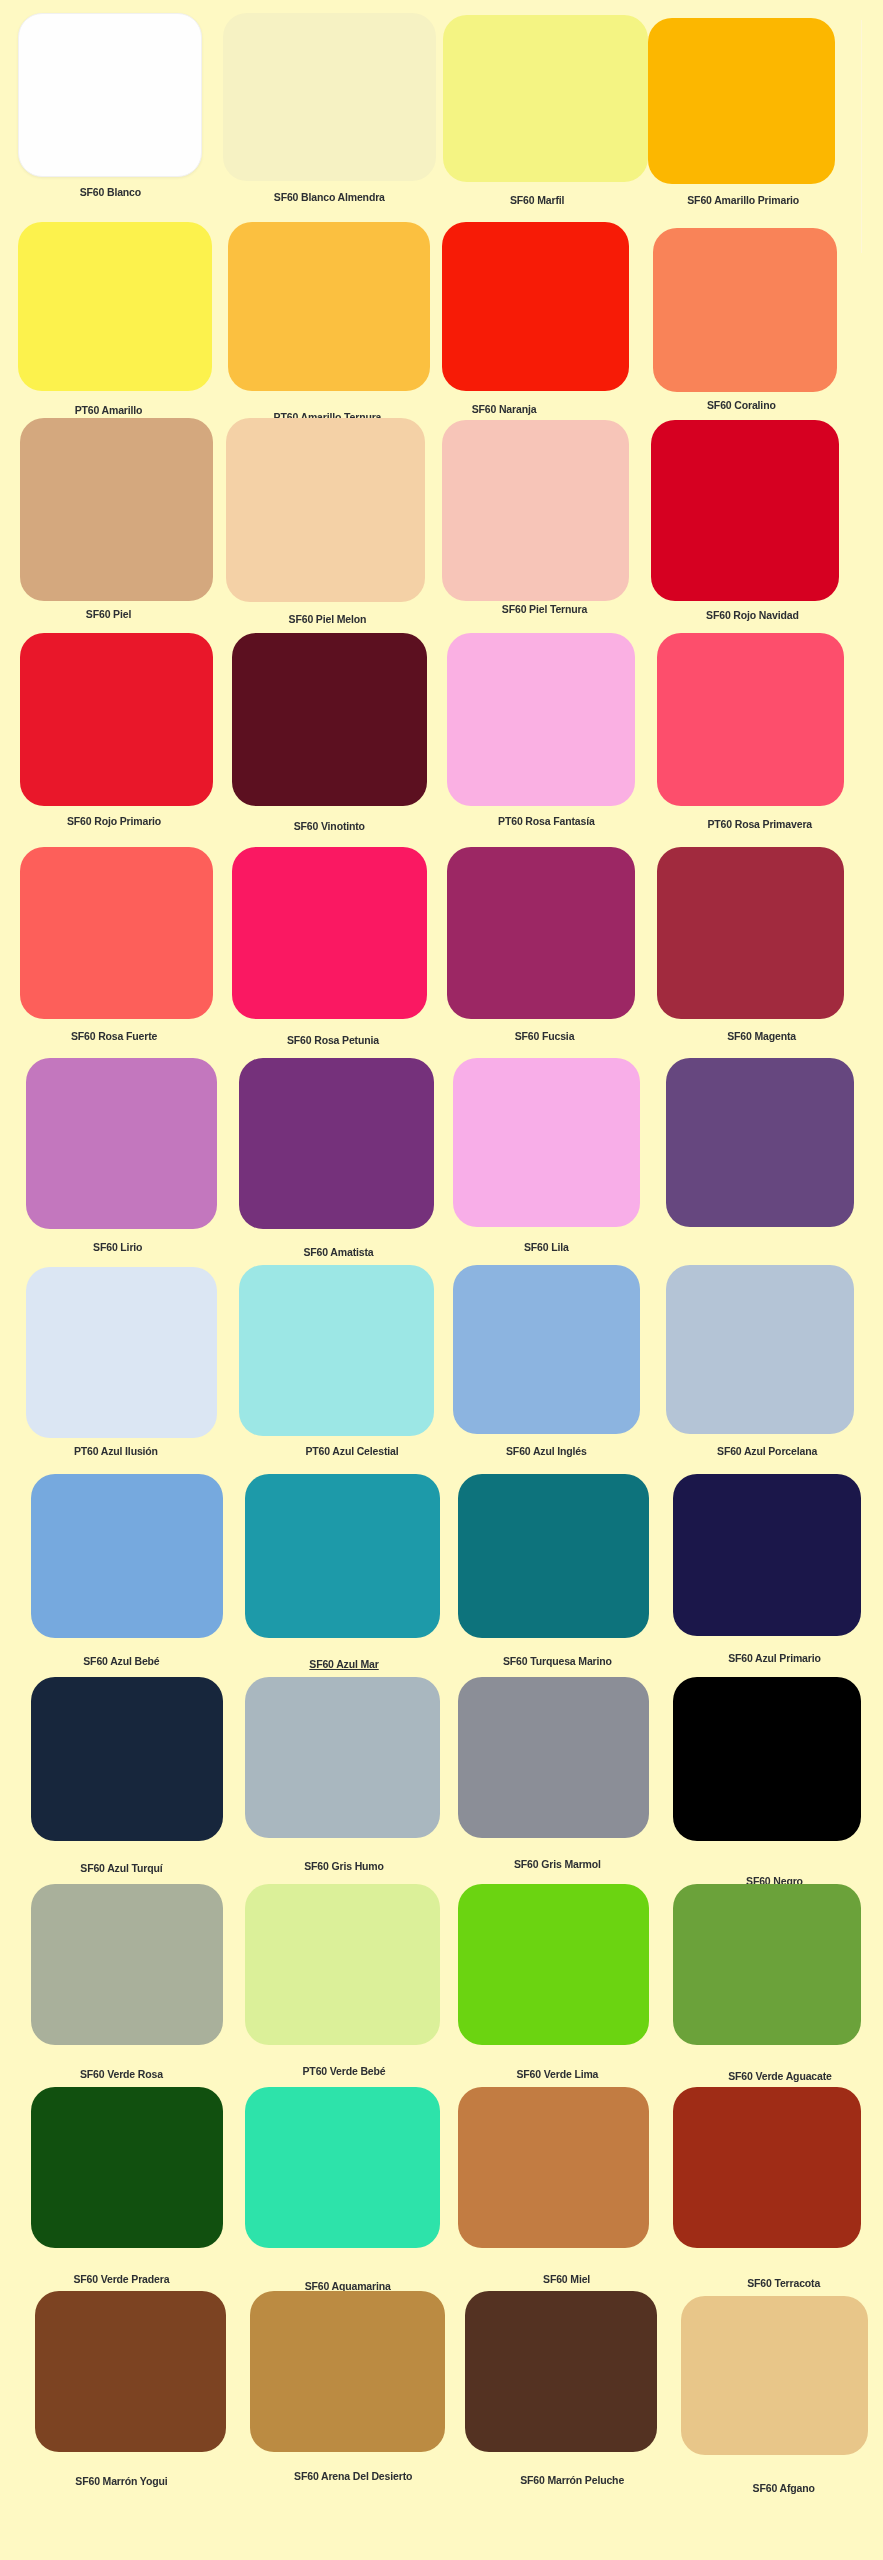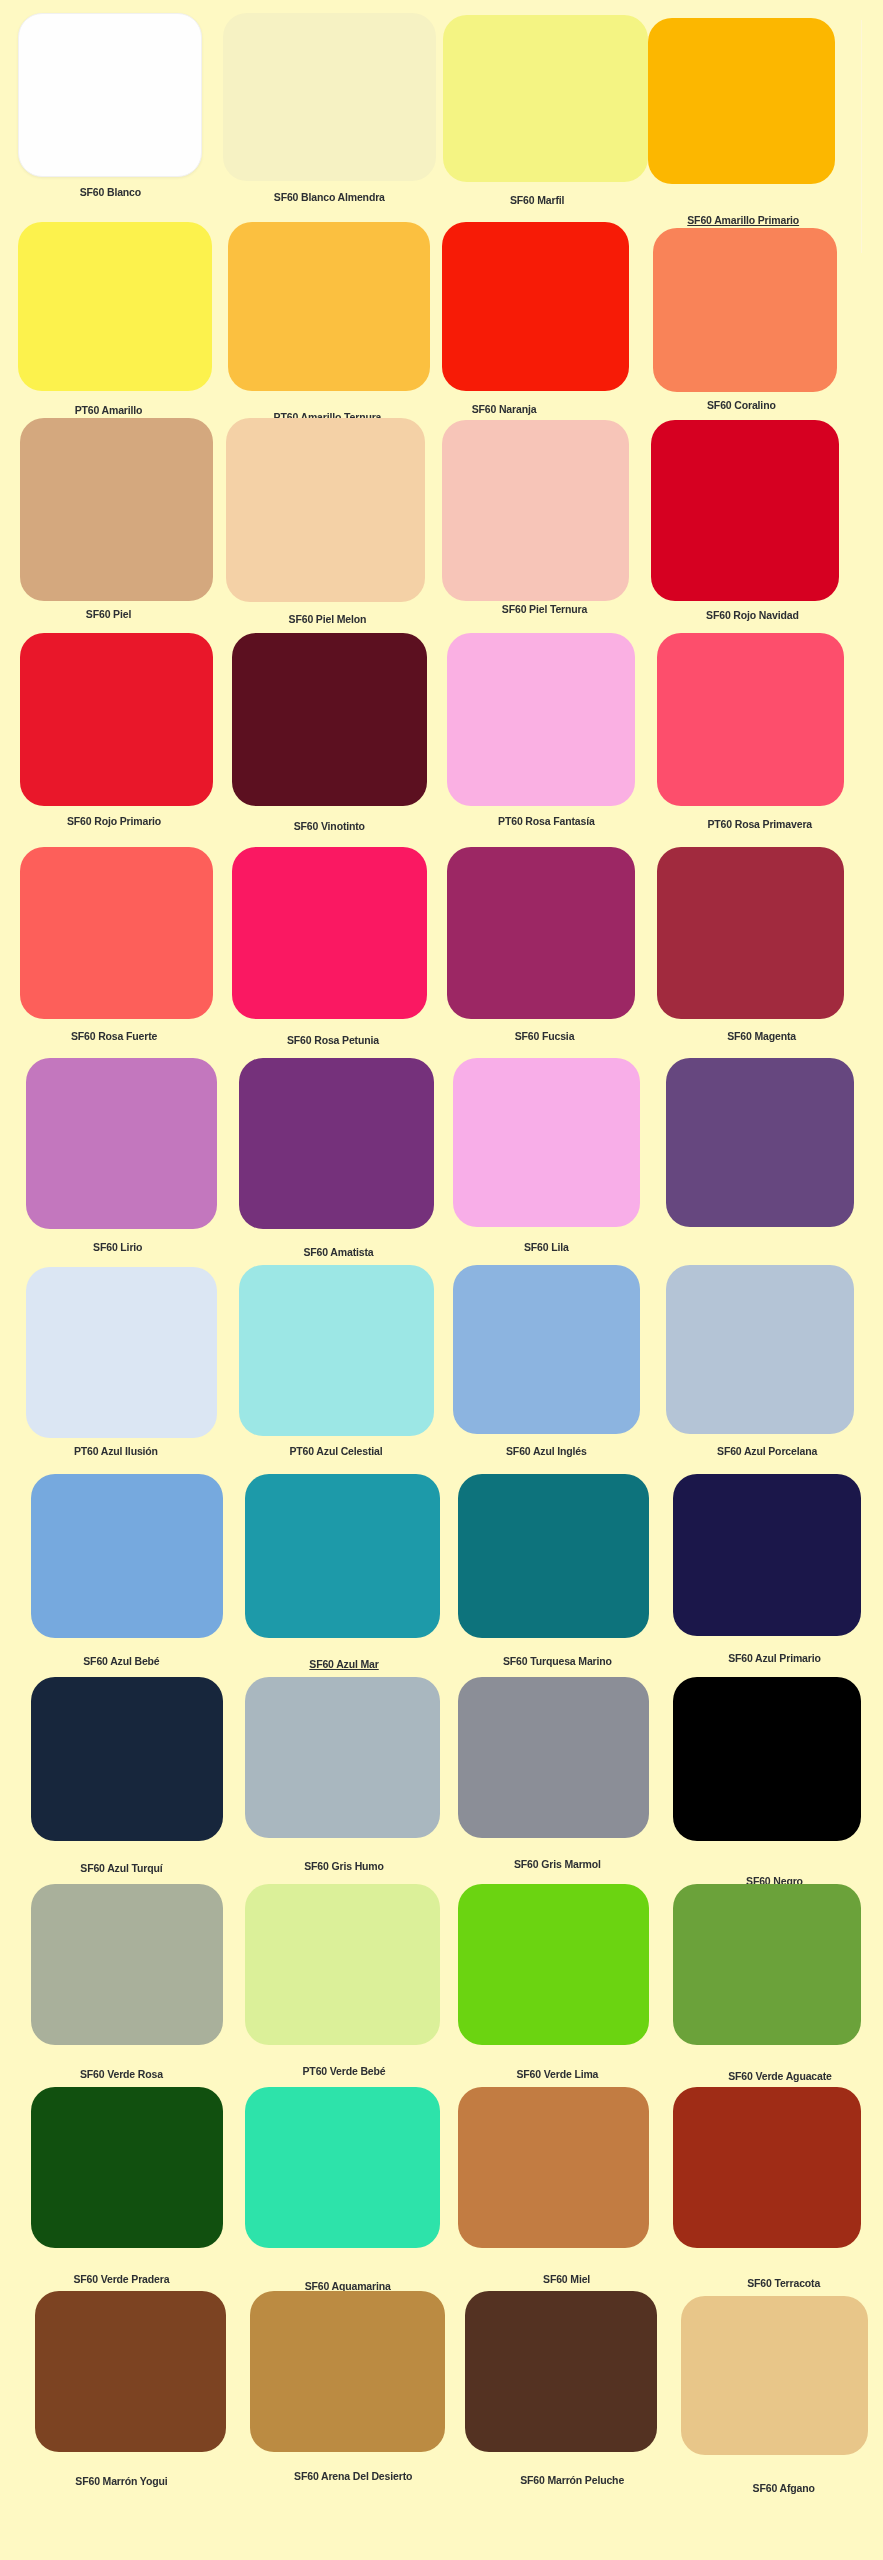--- a/index.html
+++ b/index.html
@@ -69,21 +69,21 @@
       <div class="swatch-cell" style="left: 0px; top: 0px;">
         <div class="swatch-chip" style="left: 222.59px; top: 13.1282px; width: 213.392px; height: 167.385px; background: rgb(246, 242, 195); border-radius: 24px; position: absolute;"></div>
         <div class="swatch-label" style="left: 329.285px; top: 192px; color: rgb(44, 47, 51);">SF60 Blanco Almendra</div>
       </div>
       <div class="swatch-cell" style="left: 0px; top: 0px;">
         <div class="swatch-chip" style="left: 443.34px; top: 14.7692px; width: 204.194px; height: 167.385px; background: rgb(244, 244, 131); border-radius: 24px; position: absolute;"></div>
         <div class="swatch-label" style="left: 537.158px; top: 195.282px; color: rgb(44, 47, 51);">SF60 Marfil</div>
       </div>
       <div class="swatch-cell" style="left: 0px; top: 0px;">
         <div class="swatch-chip" style="left: 647.533px; top: 18.0513px; width: 187.637px; height: 165.744px; background: rgb(252, 183, 0); border-radius: 24px; position: absolute;"></div>
-        <div class="swatch-label" style="left: 743.192px; top: 215px; color: rgb(44, 47, 51); text-decoration: underline;">SF60 Amarillo Primario</div>
+        <div class="swatch-label" style="left: 743.192px; top: 195px; color: rgb(44, 47, 51);">SF60 Amarillo Primario</div>
       </div>
       <div class="swatch-cell" style="left: 0px; top: 0px;">
         <div class="swatch-chip" style="left: 18.3958px; top: 221.538px; width: 193.156px; height: 169.026px; background: rgb(252, 242, 77); border-radius: 24px; position: absolute;"></div>
         <div class="swatch-label" style="left: 108.535px; top: 405.333px; color: rgb(44, 47, 51);">PT60 Amarillo</div>
       </div>
       <div class="swatch-cell" style="left: 0px; top: 0px;">
         <div class="swatch-chip" style="left: 228.108px; top: 221.538px; width: 202.354px; height: 169.026px; background: rgb(251, 192, 64); border-radius: 24px; position: absolute;"></div>
         <div class="swatch-label" style="left: 327.446px; top: 411.897px; color: rgb(44, 47, 51);">PT60 Amarillo Ternura</div>
       </div>
       <div class="swatch-cell" style="left: 0px; top: 0px;">
@@ -157,21 +157,21 @@
       <div class="swatch-cell" style="left: 0px; top: 0px;">
         <div class="swatch-chip" style="left: 665.929px; top: 1058.46px; width: 187.637px; height: 169.026px; background: rgb(102, 71, 127); border-radius: 24px; position: absolute;"></div>
         <div class="swatch-label" style="left: 767.106px; top: 1283px; color: rgb(44, 47, 51);">SF60 Violeta Hindú</div>
       </div>
       <div class="swatch-cell" style="left: 0px; top: 0px;">
         <div class="swatch-chip" style="left: 25.7542px; top: 1266.87px; width: 191.317px; height: 170.667px; background: rgb(219, 230, 243); border-radius: 24px; position: absolute;"></div>
         <div class="swatch-label" style="left: 115.894px; top: 1445.74px; color: rgb(44, 47, 51);">PT60 Azul Ilusión</div>
       </div>
       <div class="swatch-cell" style="left: 0px; top: 0px;">
         <div class="swatch-chip" style="left: 239.146px; top: 1265.23px; width: 194.996px; height: 170.667px; background: rgb(156, 231, 229); border-radius: 24px; position: absolute;"></div>
-        <div class="swatch-label" style="left: 336px; top: 1445.74px; color: rgb(44, 47, 51);">PT60 Azul Celestial</div>
+        <div class="swatch-label" style="left: 352px; top: 1445.74px; color: rgb(44, 47, 51);">PT60 Azul Celestial</div>
       </div>
       <div class="swatch-cell" style="left: 0px; top: 0px;">
         <div class="swatch-chip" style="left: 452.538px; top: 1265.23px; width: 187.637px; height: 169.026px; background: rgb(140, 180, 224); border-radius: 24px; position: absolute;"></div>
         <div class="swatch-label" style="left: 546.356px; top: 1445.74px; color: rgb(44, 47, 51);">SF60 Azul Inglés</div>
       </div>
       <div class="swatch-cell" style="left: 0px; top: 0px;">
         <div class="swatch-chip" style="left: 665.929px; top: 1265.23px; width: 187.637px; height: 169.026px; background: rgb(180, 196, 214); border-radius: 24px; position: absolute;"></div>
         <div class="swatch-label" style="left: 767.106px; top: 1445.74px; color: rgb(44, 47, 51);">SF60 Azul Porcelana</div>
       </div>
       <div class="swatch-cell" style="left: 0px; top: 0px;">

